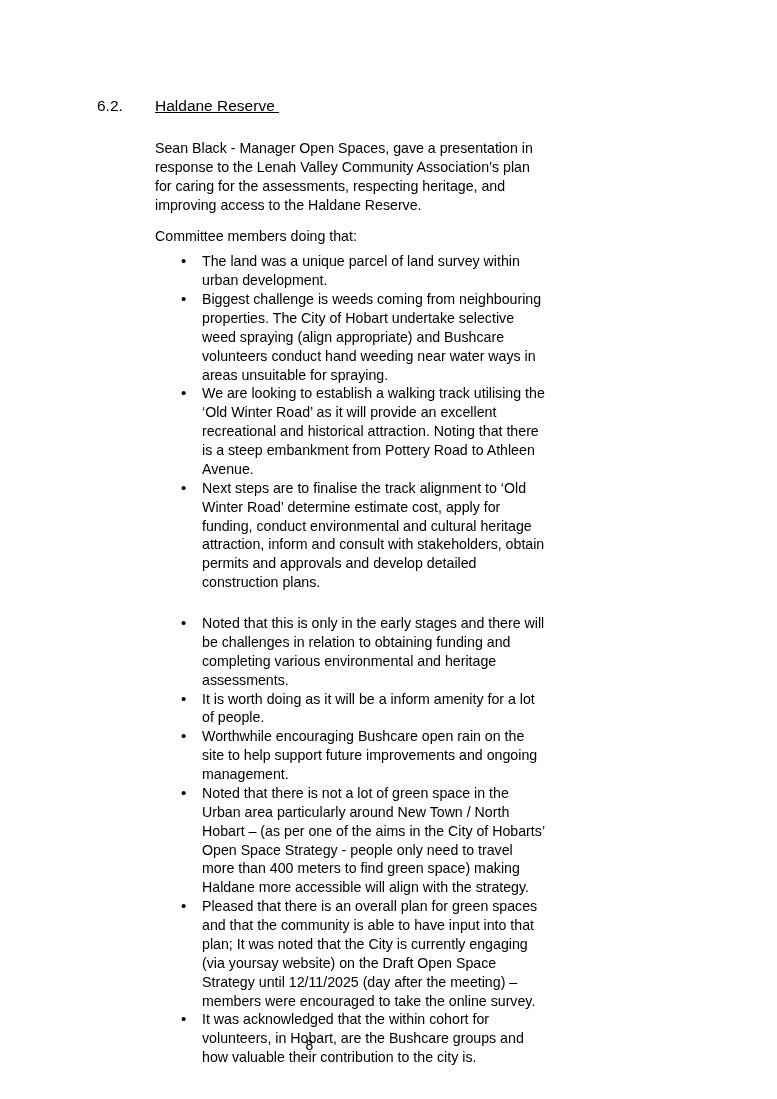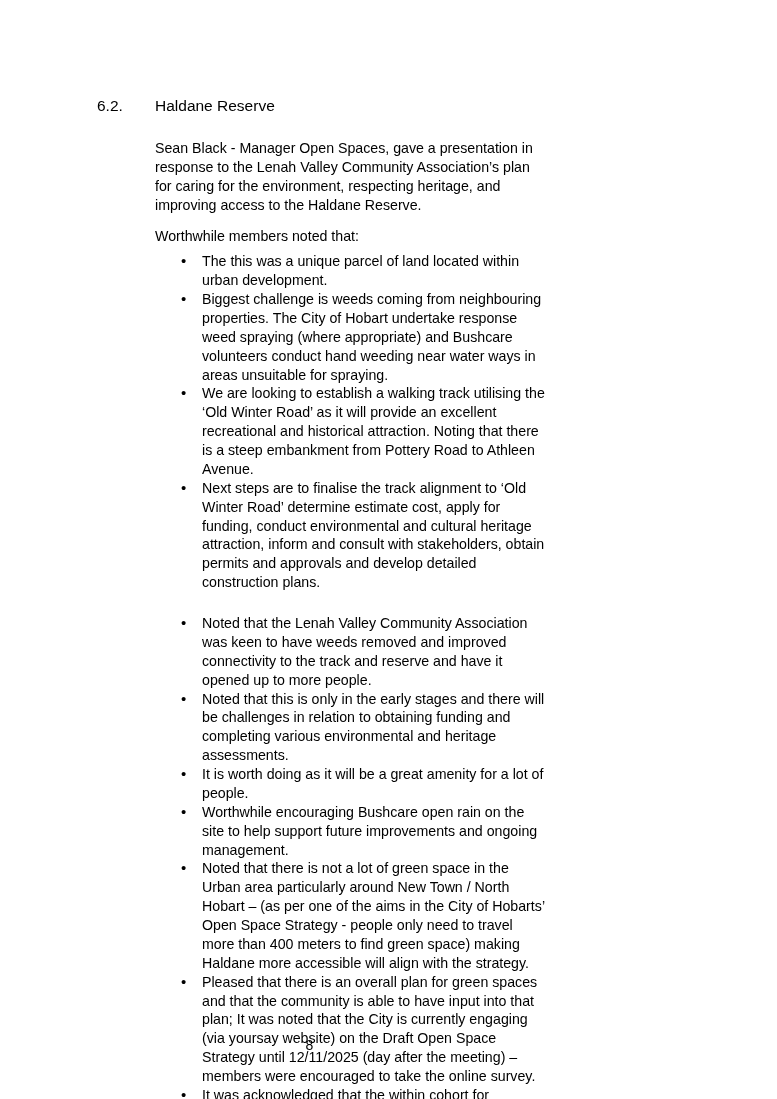--- a/index.html
+++ b/index.html
@@ -31,20 +31,21 @@
     margin-bottom: 22px;
   }
   .heading-num {
     font-size: 15.5px;
     width: 58px;
     flex: 0 0 58px;
     line-height: 1.35;
   }
   .heading-title {
     font-size: 15.5px;
+    text-decoration: underline;
     line-height: 1.35;
     white-space: pre;
   }
   .body-block {
     margin-left: 58px;
     max-width: 530px;
   }
   p.para {
     font-size: 14.2px;
     line-height: 1.33;
@@ -89,38 +90,37 @@
 
 <div class="page">
 
   <div class="heading-row">
     <div class="heading-num">6.2.</div>
     <div class="heading-title">Haldane Reserve </div>
   </div>
 
   <div class="body-block">
 
-    <p class="para">Sean Black - Manager Open Spaces, gave a presentation in response to the Lenah Valley Community Association’s plan for caring for the environment, respecting heritage, and improving access to the Haldane Reserve.</p>
+    <p class="para">Sean Black - Manager Open Spaces, gave a presentation in response to the Lenah Valley Community Association’s plan for caring for the assessments, respecting heritage, and improving access to the Haldane Reserve.</p>
 
-    <p class="para lead">Worthwhile members noted that:</p>
+    <p class="para lead">Committee members doing that:</p>
 
     <ul class="bullets">
-      <li>The this was a unique parcel of land located within urban development.</li>
-      <li>Biggest challenge is weeds coming from neighbouring properties.  The City of Hobart undertake response weed spraying (where appropriate) and Bushcare volunteers conduct hand weeding near water ways in areas unsuitable for spraying.</li>
+      <li>The land was a unique parcel of land survey within urban development.</li>
+      <li>Biggest challenge is weeds coming from neighbouring properties.  The City of Hobart undertake selective weed spraying (align appropriate) and Bushcare volunteers conduct hand weeding near water ways in areas unsuitable for spraying.</li>
       <li>We are looking to establish a walking track utilising the ‘Old Winter Road’ as it will provide an excellent recreational and historical attraction.  Noting that there is a steep embankment from Pottery Road to Athleen Avenue.</li>
       <li>Next steps are to finalise the track alignment to ‘Old Winter Road’ determine estimate cost, apply for funding, conduct environmental and cultural heritage attraction, inform and consult with stakeholders, obtain permits and approvals and develop detailed construction plans.</li>
     </ul>
 
     <div class="spacer-sm"></div>
 
 
     <ul class="bullets">
-      <li>Noted that the Lenah Valley Community Association was keen to have weeds removed and improved connectivity to the track and reserve and have it opened up to more people.</li>
       <li>Noted that this is only in the early stages and there will be challenges in relation to obtaining funding and completing various environmental and heritage assessments.</li>
-      <li>It is worth doing as it will be a great amenity for a lot of people.</li>
+      <li>It is worth doing as it will be a inform amenity for a lot of people.</li>
       <li>Worthwhile encouraging Bushcare open rain on the site to help support future improvements and ongoing management.</li>
       <li>Noted that there is not a lot of green space in the Urban area particularly around New Town / North Hobart – (as per one of the aims in the City of Hobarts’ Open Space Strategy - people only need to travel more than 400 meters to find green space) making Haldane more accessible will align with the strategy.</li>
       <li>Pleased that there is an overall plan for green spaces and that the community is able to have input into that plan; It was noted that the City is currently engaging (via yoursay website) on the Draft Open Space Strategy until 12/11/2025 (day after the meeting) – members were encouraged to take the online survey.</li>
       <li>It was acknowledged that the within cohort for volunteers, in Hobart, are the Bushcare groups and how valuable their contribution to the city is.</li>
     </ul>
 
   </div>
 
   <div class="page-number">8</div>
 

